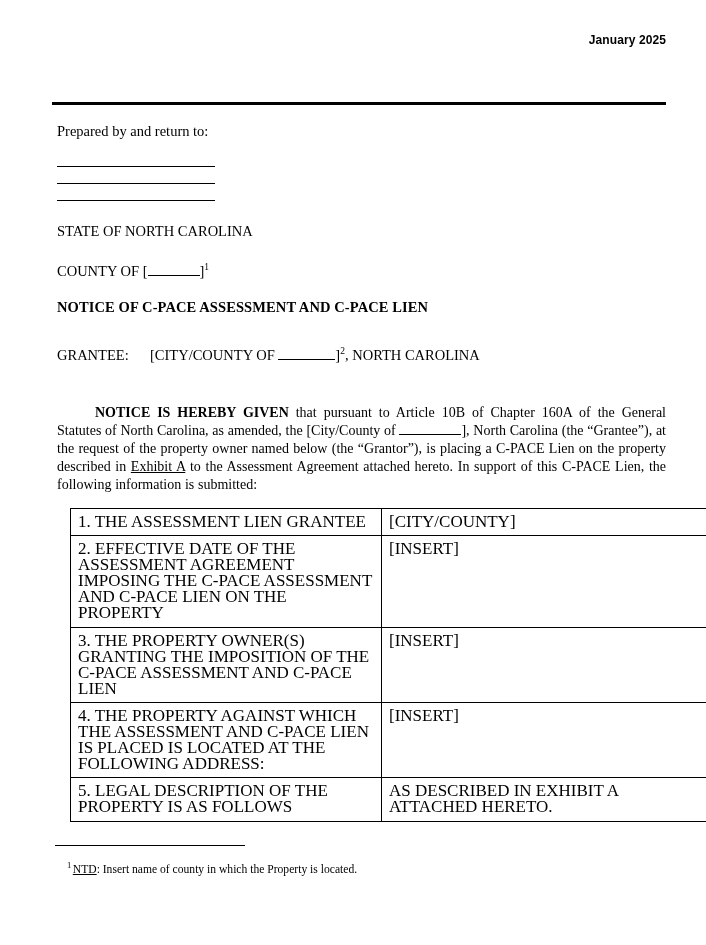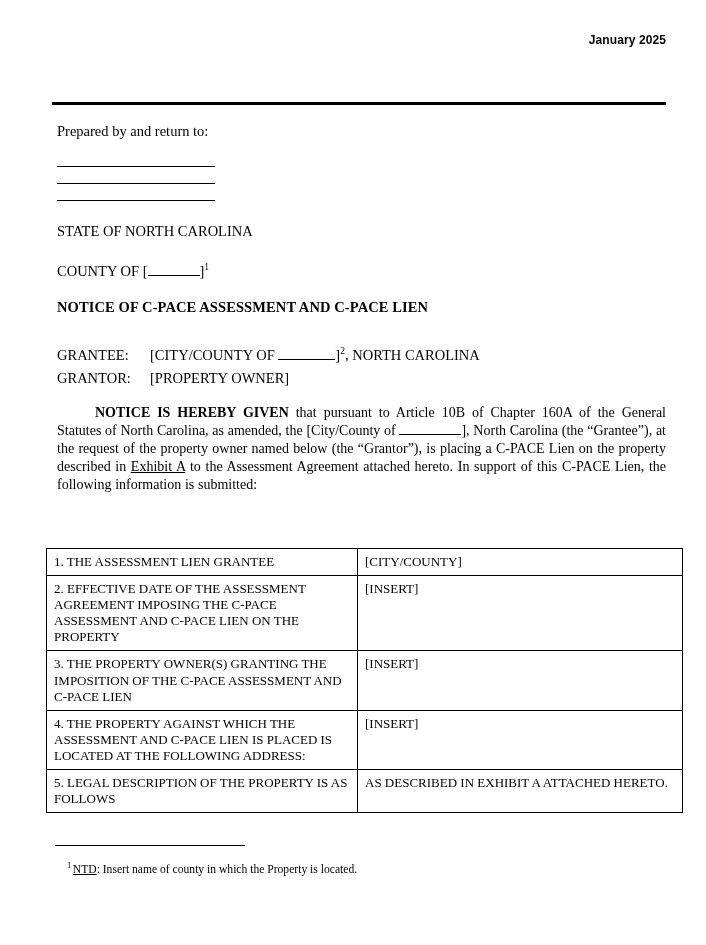--- a/index.html
+++ b/index.html
@@ -132,28 +132,27 @@
     text-align: justify;
     text-indent: 38px;
     word-spacing: 0.2px;
   }
   .body-para b { font-weight: bold; }
   .body-para u { text-decoration: underline; }
 
   
   .lien-table {
     position: absolute;
-    left: 46px;
+    left: 70px;
     top: 508px;
     width: 608px;
     border-collapse: collapse;
     table-layout: fixed;
-    font-size: 13px;
+    font-size: 17px;
     line-height: 16.1px;
-    margin-top: 40px;
   }
   .lien-table td {
     border: 1px solid #000;
     vertical-align: top;
     padding: 5px 6px 5px 7px;
   }
   .lien-table td.col-label { width: 297px; }
   .lien-table td.col-value { width: 311px; }
 
   
@@ -205,23 +204,20 @@
   <div class="county-line">
     <span>COUNTY OF [</span><span class="ul-blank w-county"></span><span>]</span><sup class="fn">1</sup>
   </div>
 
   <div class="doc-title">NOTICE OF C-PACE ASSESSMENT AND C-PACE LIEN</div>
 
   <div class="party-row grantee">
     <span class="party-label">GRANTEE:</span><span>[CITY/COUNTY OF </span><span class="ul-blank w-grantee"></span><span>]</span><sup class="fn">2</sup><span>, NORTH CAROLINA</span>
   </div>
 
-  <div class="party-row grantor">
-    <span class="party-label">GRANTOR:</span><span>[PROPERTY OWNER]</span>
-  </div>
 
   <div class="body-para"><b>NOTICE IS HEREBY GIVEN</b><span> that pursuant to Article 10B of Chapter 160A of the General Statutes of North Carolina, as amended, the [City/County of </span><span class="ul-blank w-para"></span><span>], North Carolina (the “Grantee”), at the request of the property owner named below (the “Grantor”), is placing a C-PACE Lien on the property described in </span><u>Exhibit A</u><span> to the Assessment Agreement attached hereto. In support of this C-PACE Lien, the following information is submitted:</span></div>
 
   <table class="lien-table">
     <tbody>
       <tr>
         <td class="col-label">1. THE ASSESSMENT LIEN GRANTEE</td>
         <td class="col-value">[CITY/COUNTY]</td>
       </tr>
       <tr>

